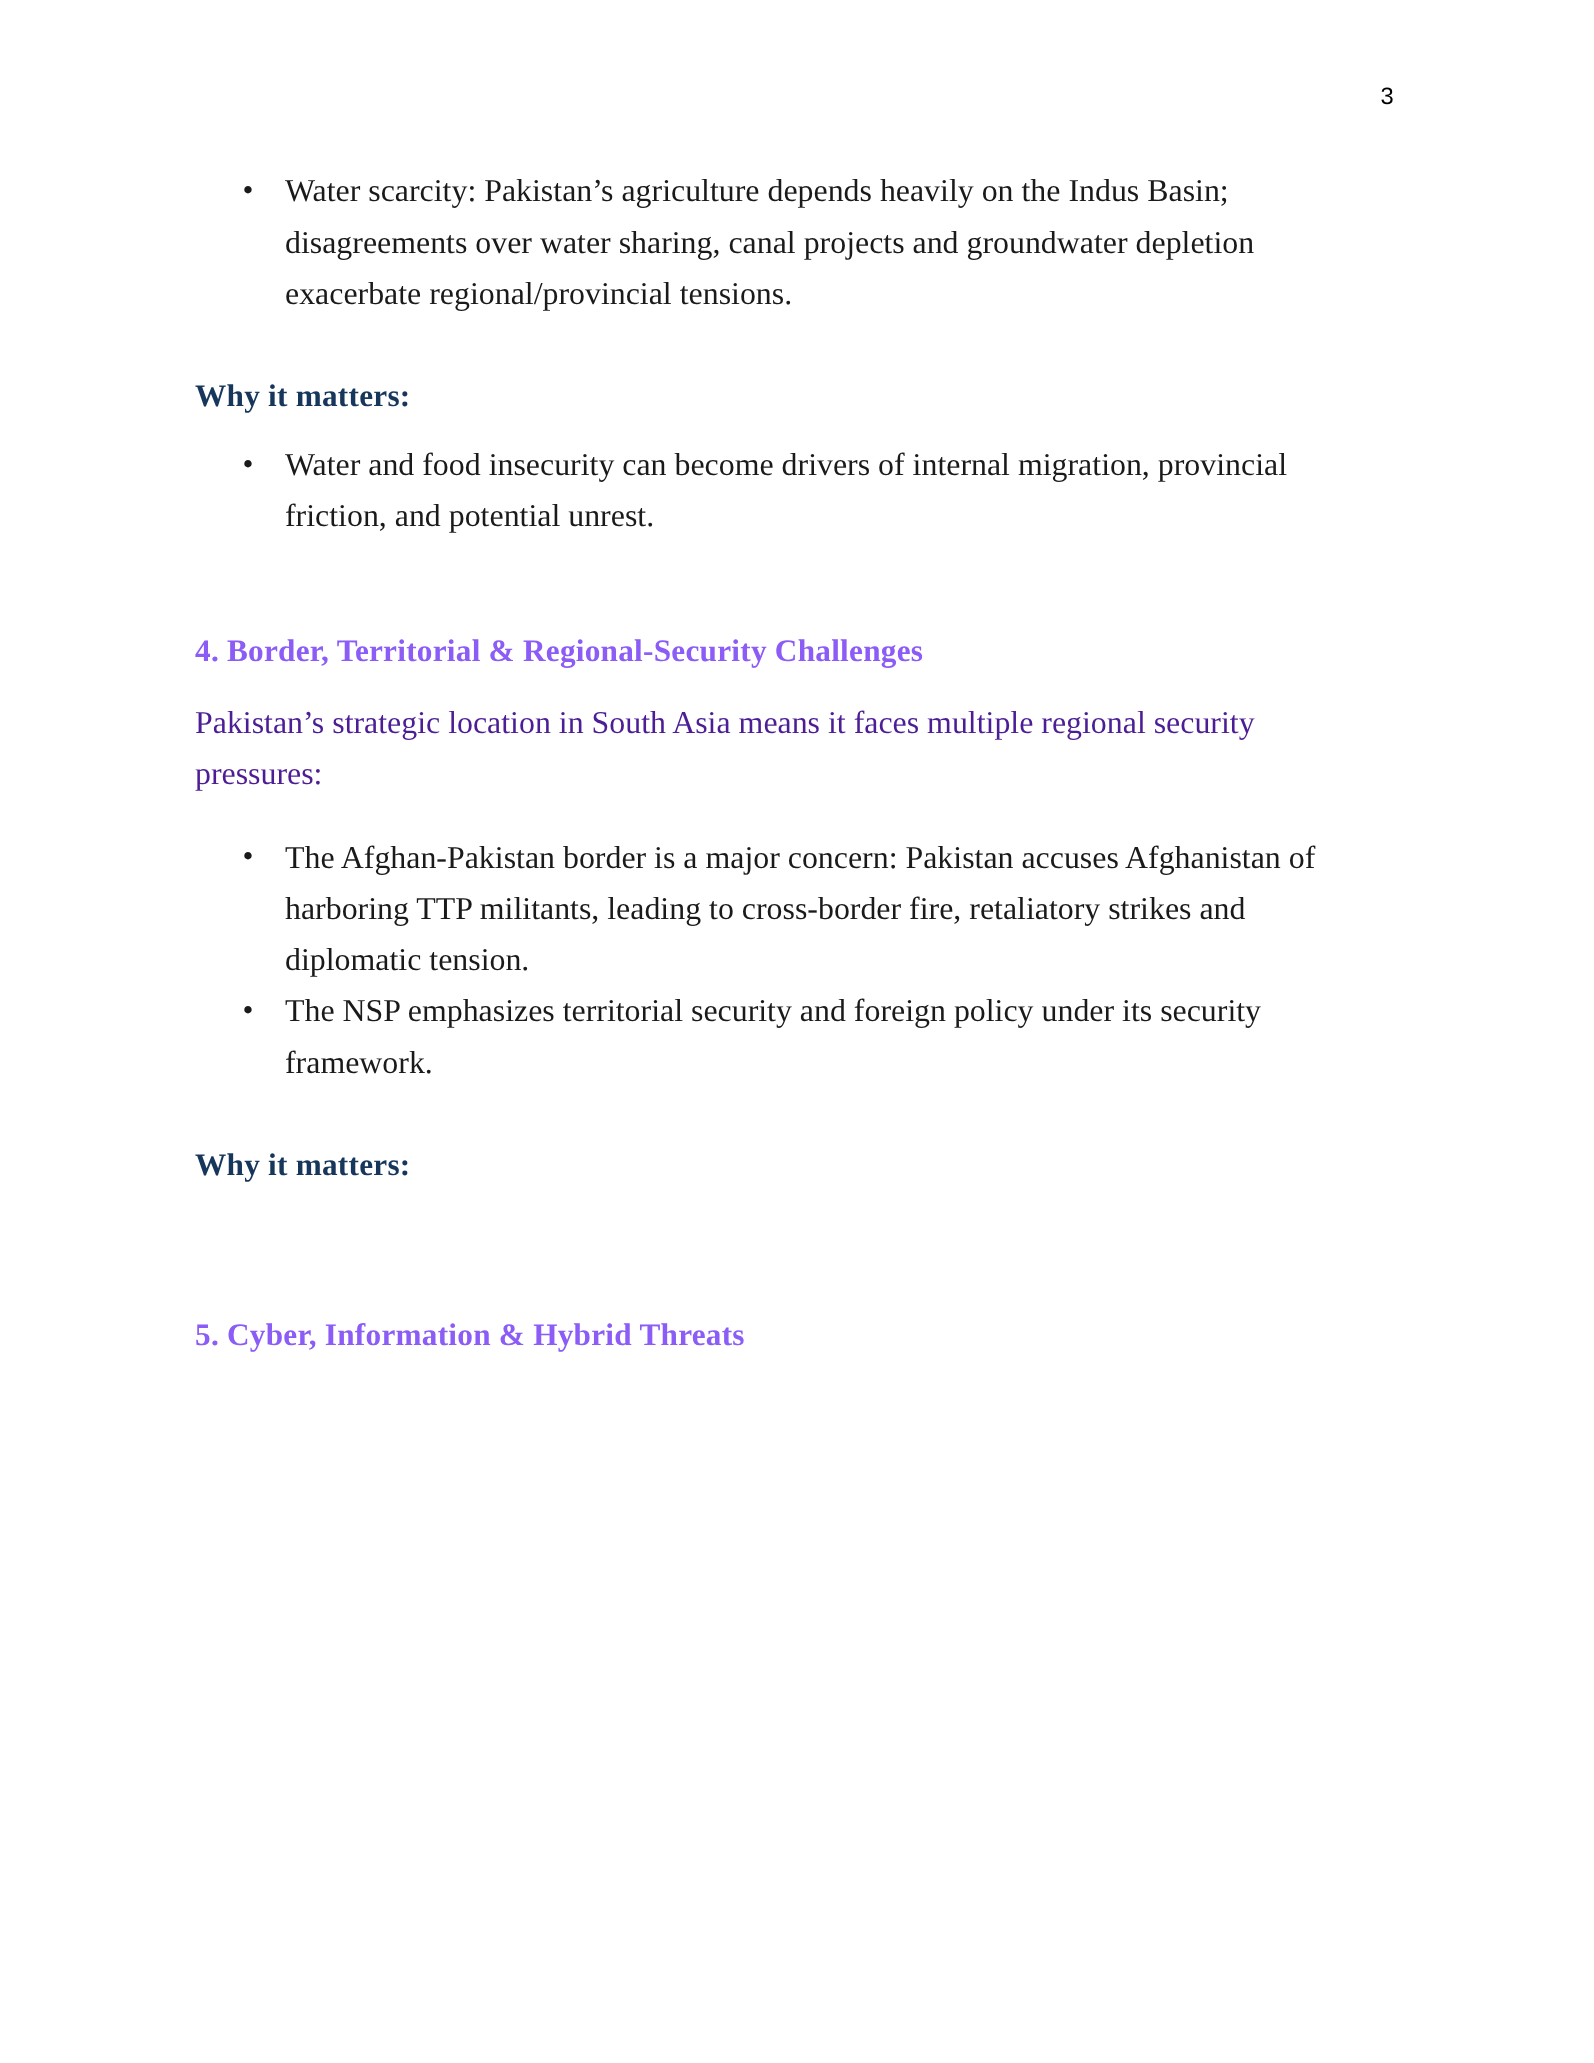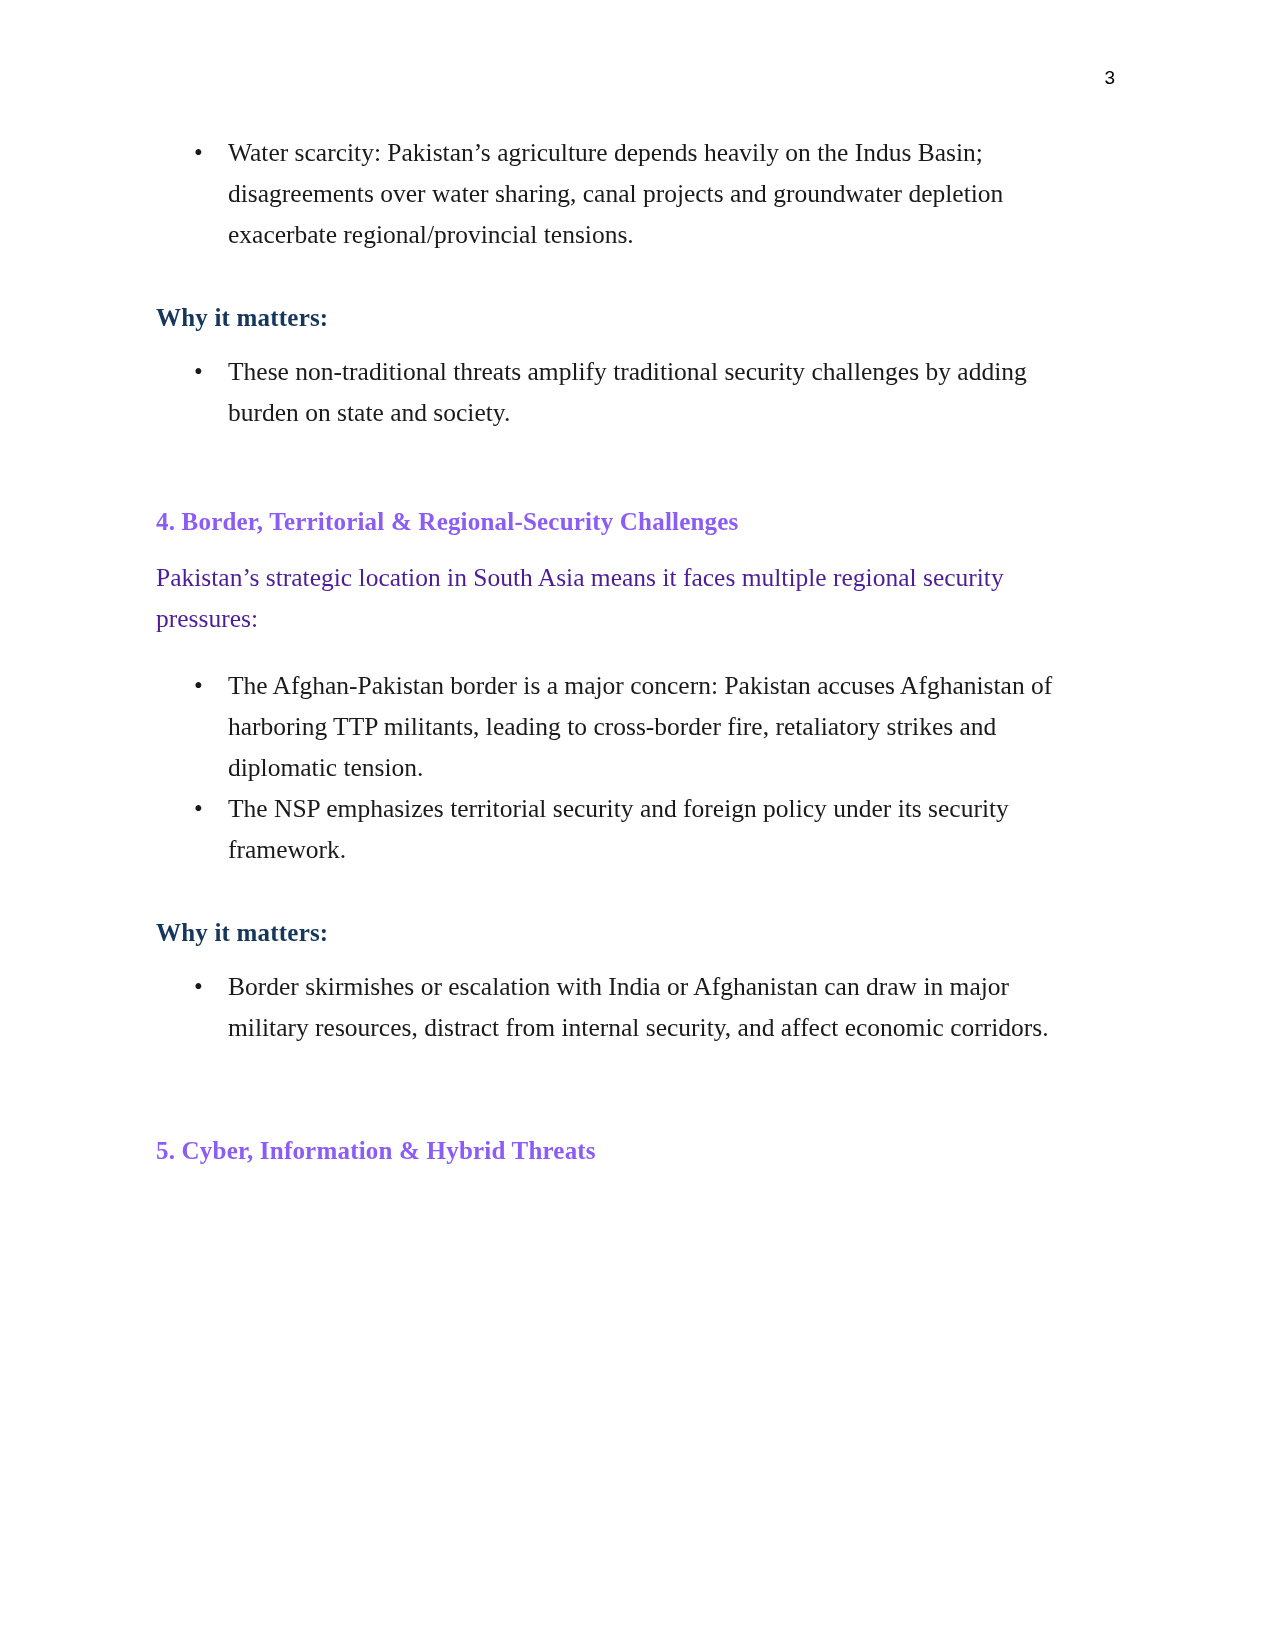--- a/index.html
+++ b/index.html
@@ -99,42 +99,41 @@
 
     <ul class="bullets">
       <li>Water scarcity: Pakistan’s agriculture depends heavily on the Indus Basin; disagreements over water sharing, canal projects and groundwater depletion exacerbate regional/provincial tensions.</li>
     </ul>
 
     <div class="gap-sm"></div>
 
     <div class="why-heading">Why it matters:</div>
 
     <ul class="bullets">
-      <li>These non-traditional threats amplify traditional security challenges by adding burden on state and society.</li>
+      <li>Water and food insecurity can become drivers of internal migration, provincial friction, and potential unrest.</li>
     </ul>
 
     <div class="gap-lg"></div>
 
     <div class="section-heading">4. Border, Territorial &amp; Regional-Security Challenges</div>
 
     <div class="para">Pakistan’s strategic location in South Asia means it faces multiple regional security pressures:</div>
 
     <div class="gap-sm"></div>
 
     <ul class="bullets">
       <li>The Afghan-Pakistan border is a major concern: Pakistan accuses Afghanistan of harboring TTP militants, leading to cross-border fire, retaliatory strikes and diplomatic tension.</li>
       <li>The NSP emphasizes territorial security and foreign policy under its security framework.</li>
     </ul>
 
     <div class="gap-sm"></div>
 
     <div class="why-heading">Why it matters:</div>
 
     <ul class="bullets">
-      <li>Border skirmishes or escalation with India or Afghanistan can draw in major military resources, distract from internal security, and affect economic corridors.</li>
     </ul>
 
     <div class="gap-xl"></div>
 
     <div class="section-heading">5. Cyber, Information &amp; Hybrid Threats</div>
 
   </div>
 </div>
 
 </body></html>

